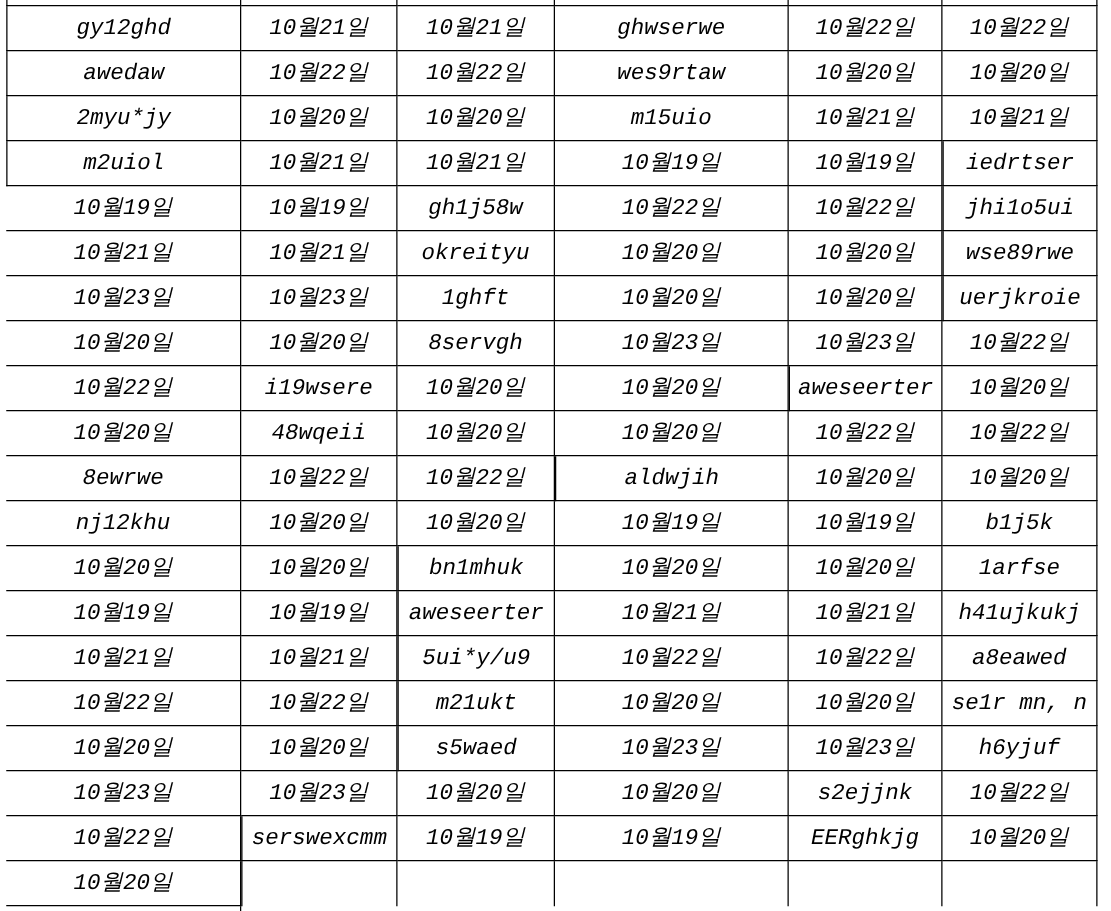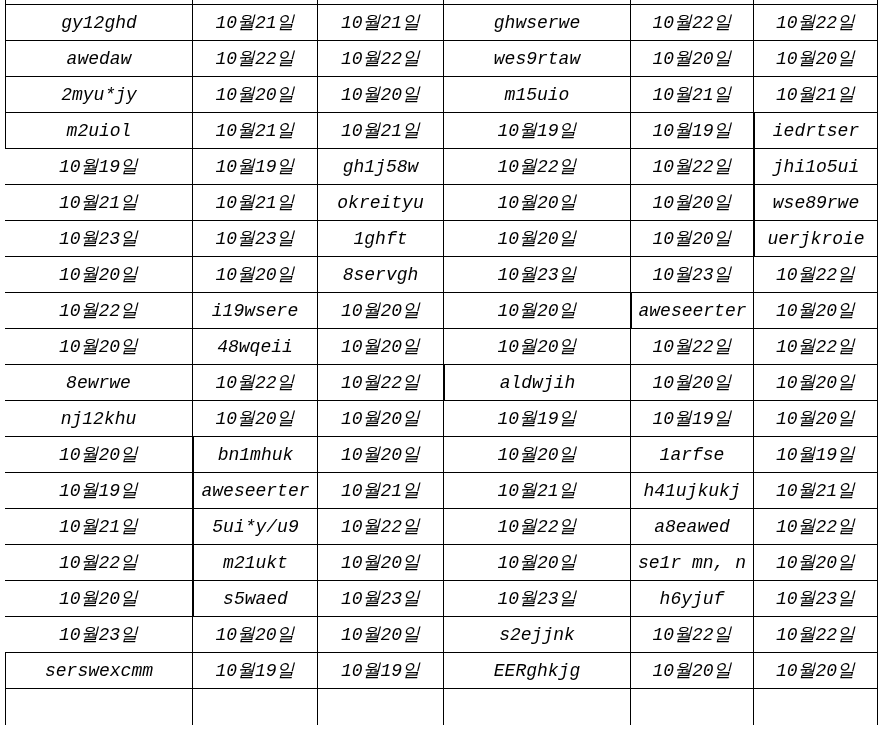--- a/index.html
+++ b/index.html
@@ -121,20 +121,21 @@
       <div class="cell c4">10월22일</div>
       <div class="cell c5">10월22일</div>
       <div class="cell c0">aldwjih</div>
       <div class="cell c1">10월20일</div>
       <div class="cell c2">10월20일</div>
       <div class="cell c3">nj12khu</div>
       <div class="cell c4">10월20일</div>
       <div class="cell c5">10월20일</div>
       <div class="cell c1">10월19일</div>
       <div class="cell c2">10월19일</div>
+      <div class="cell c3">b1j5k</div>
       <div class="cell c4">10월20일</div>
       <div class="cell c5">10월20일</div>
       <div class="cell c0">bn1mhuk</div>
       <div class="cell c1">10월20일</div>
       <div class="cell c2">10월20일</div>
       <div class="cell c3">1arfse</div>
       <div class="cell c4">10월19일</div>
       <div class="cell c5">10월19일</div>
       <div class="cell c0">aweseerter</div>
       <div class="cell c1">10월21일</div>

